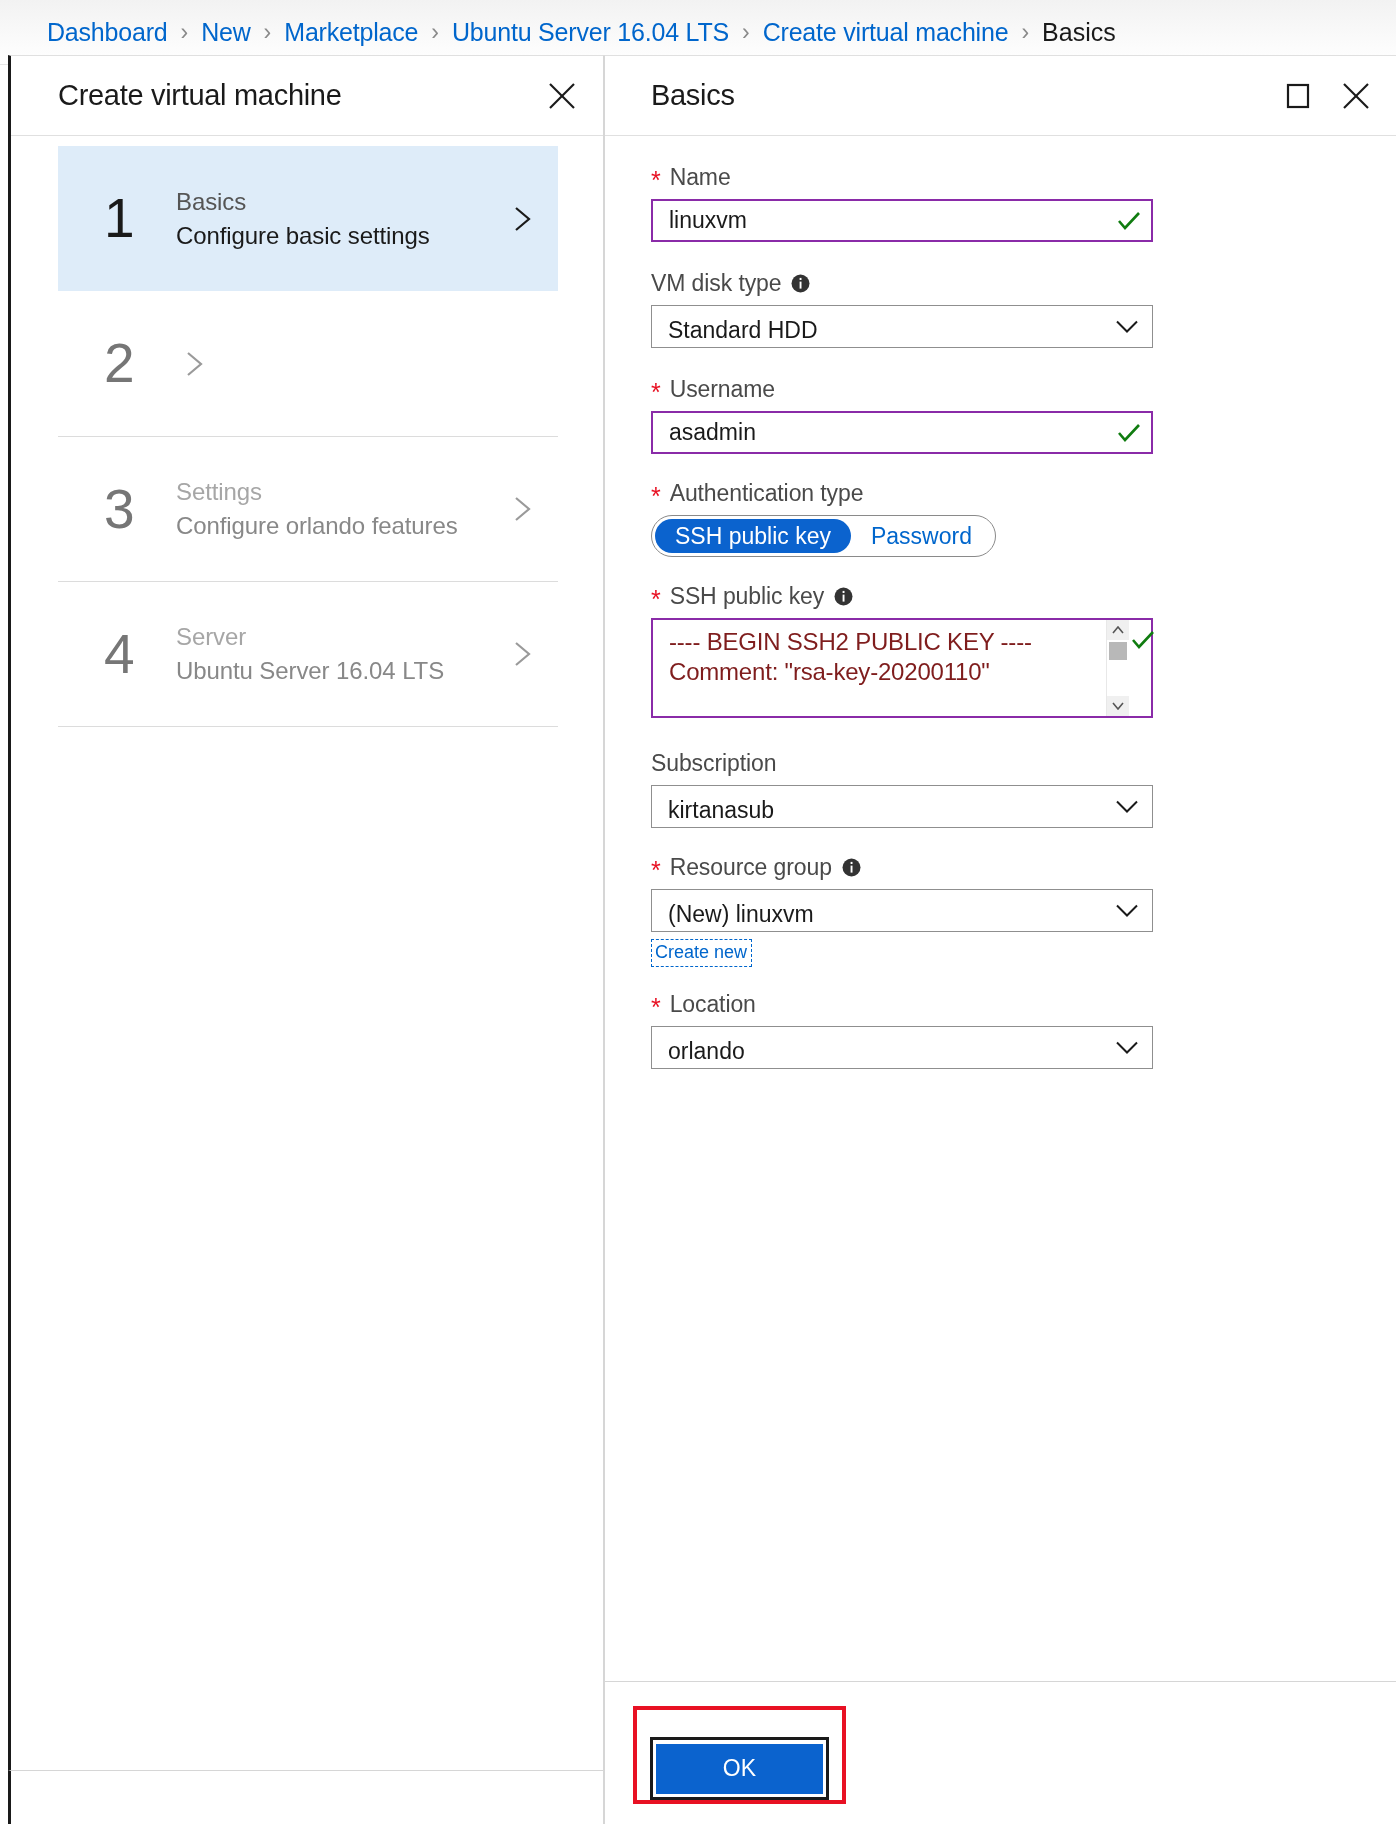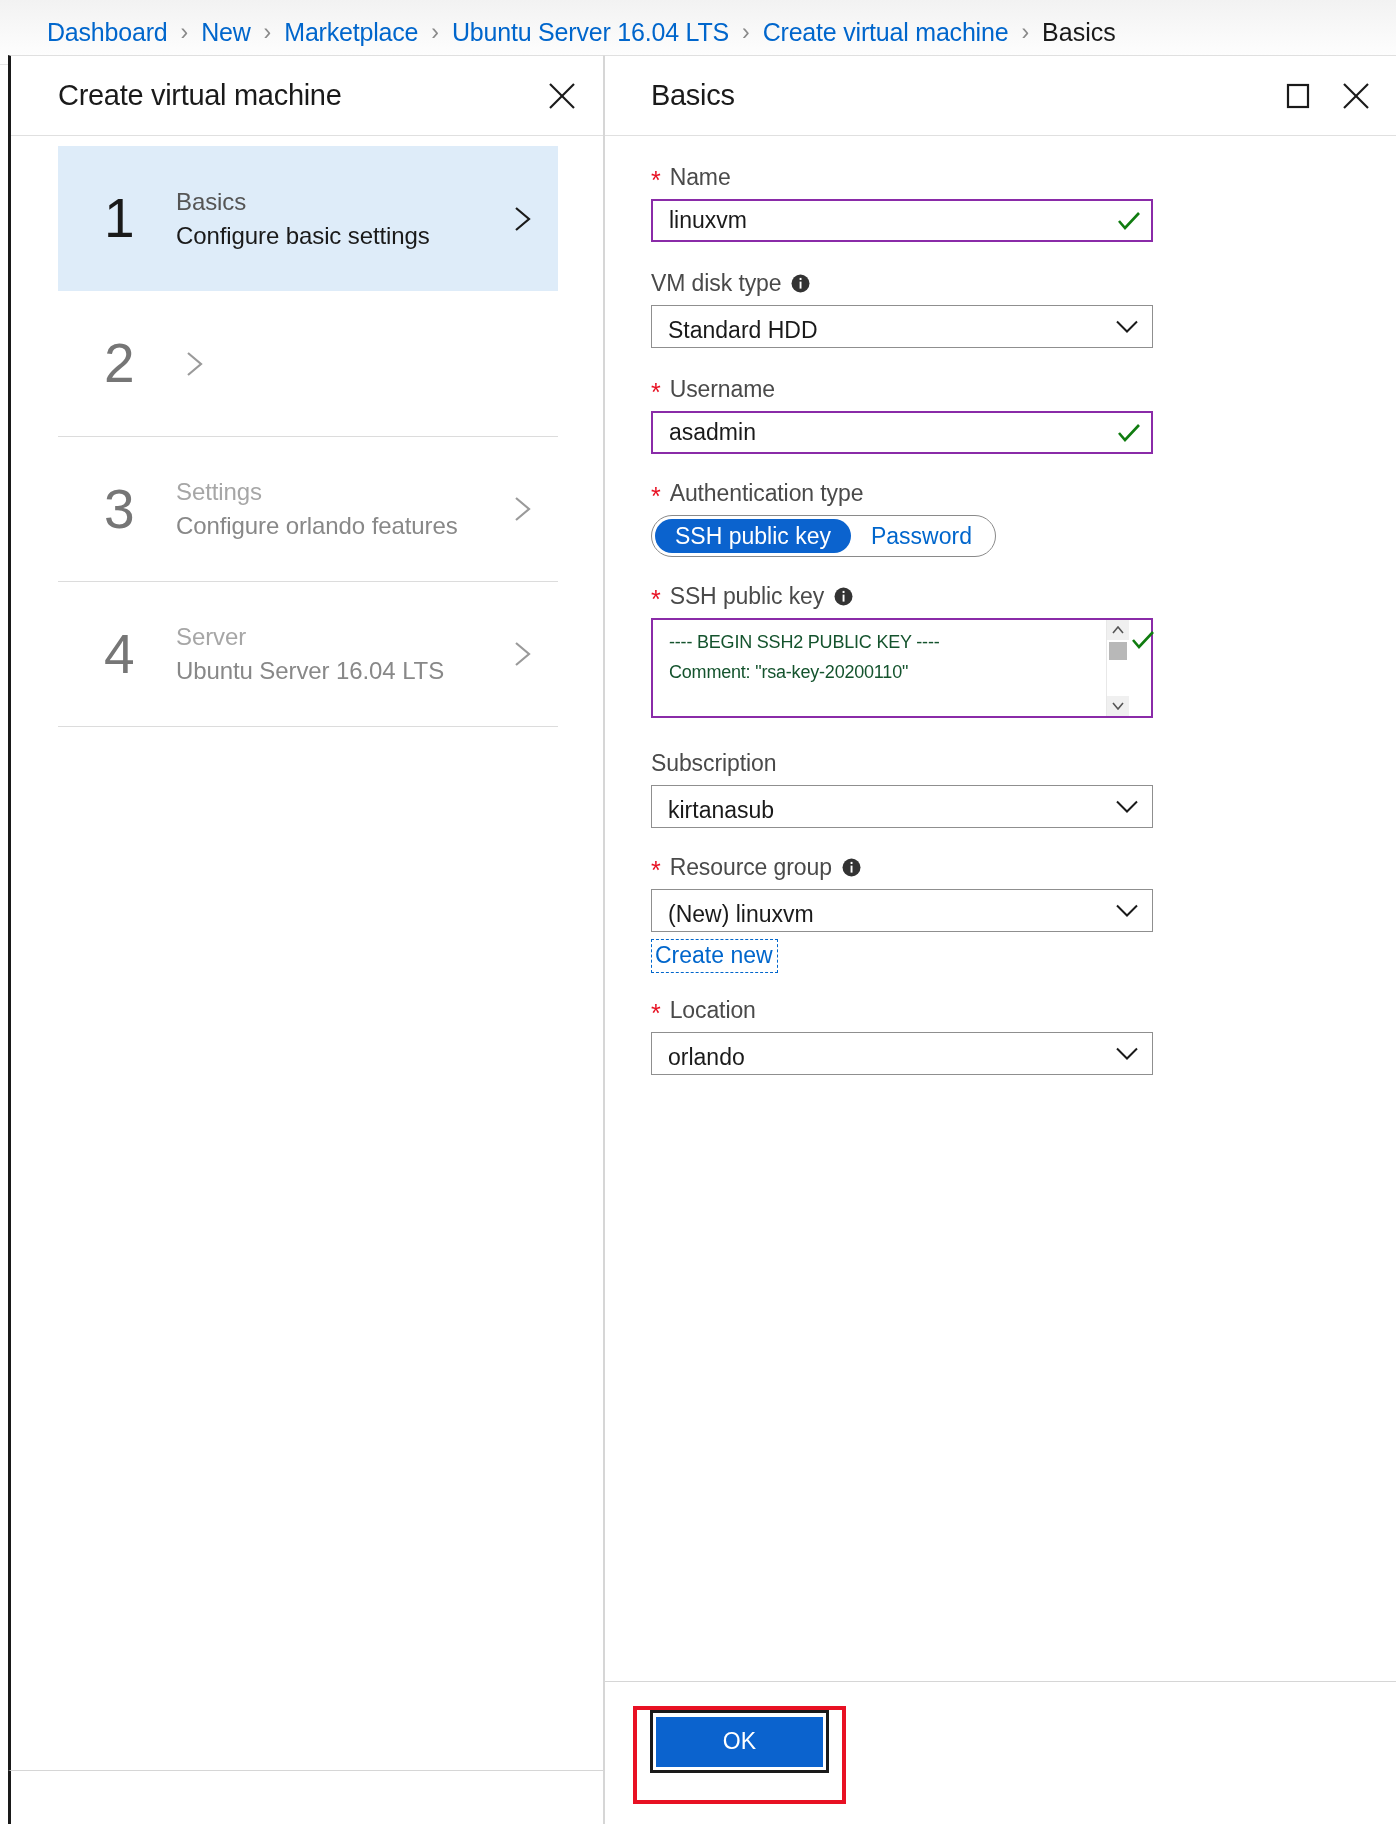--- a/index.html
+++ b/index.html
@@ -285,22 +285,22 @@
   }
   .ta-box {
     width: 100%;
     height: 100px;
     border: 2px solid #8a2ba8;
     background: #ffffff;
     padding: 7px 48px 7px 16px;
     overflow: hidden;
   }
   .ta-line {
-    font-size: 18px;
-    color: #14532d;
+    font-size: 24px;
+    color: #7f1d1d;
     line-height: 30px;
     white-space: nowrap;
     letter-spacing: -0.2px;
   }
   .ta-scroll {
     position: absolute;
     right: 25px; top: 2px;
     width: 22px; height: 96px;
     background: #ffffff;
     border-left: 1px solid #e8e8e8;
@@ -321,21 +321,21 @@
   }
   .sb-track { flex: 1; }
   .ta-check {
     position: absolute;
     right: -3px; top: 9px;
     width: 26px; height: 26px;
   }
 
   .create-new {
     display: inline-block;
-    font-size: 23px;
+    font-size: 18px;
     color: #0066cc;
     border: 1px dashed #0066cc;
     padding: 2px 4px 3px 3px;
     margin-top: 7px;
     cursor: pointer;
   }
 
   .rp-footer {
     position: absolute;
     left: 0;
@@ -345,21 +345,21 @@
     border-top: 1px solid #d6d6d6;
     background: #ffffff;
   }
   .ok-outline {
     position: absolute;
     left: 28px; top: 24px;
     width: 213px; height: 98px;
     border: 4px solid #e81123;
     background: #ffffff;
     display: flex;
-    align-items: flex-start;
+    align-items: flex-end;
     justify-content: center;
   }
   .ok-inner {
     width: 179px; height: 63px;
     border: 3px solid #1a1a1a;
     display: flex;
     align-items: center;
     justify-content: center;
     background: #ffffff;
   }

